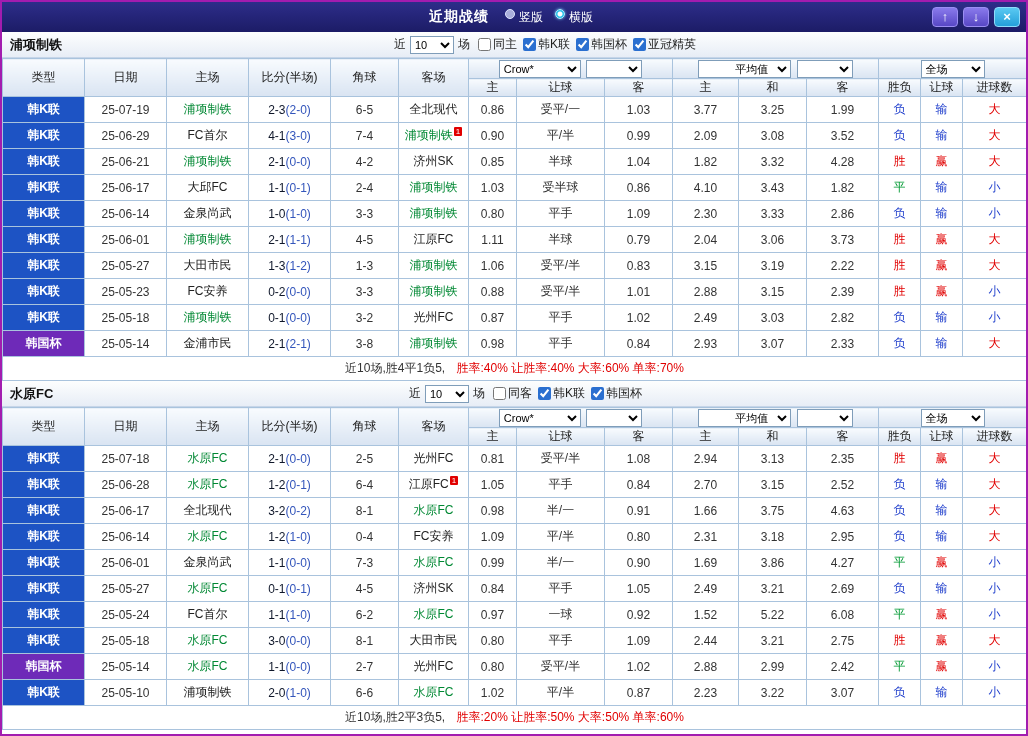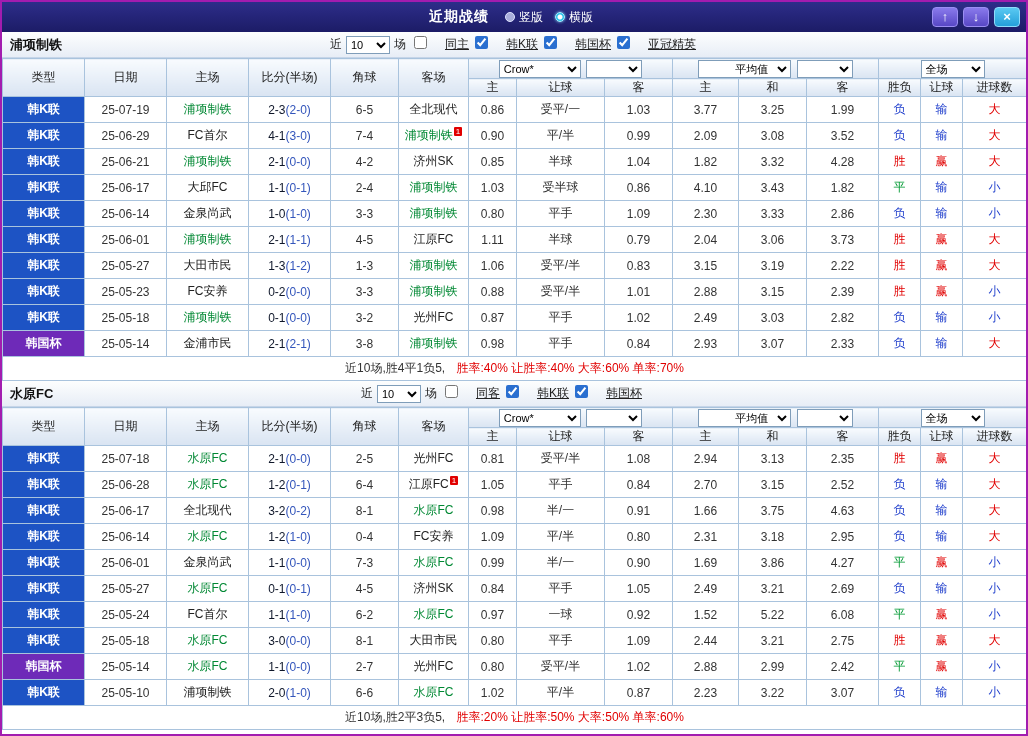--- a/index.html
+++ b/index.html
@@ -5,36 +5,36 @@
   *{box-sizing:border-box;}
   html,body{margin:0;padding:0;background:#fff;}
   body{width:1028px;font-family:"Liberation Sans","DejaVu Sans",sans-serif;font-size:12px;color:#333;}
   .window{width:1028px;height:736px;border:2px solid #a21caf;background:#fff;overflow:hidden;}
 
   
   .titlebar{height:30px;background:linear-gradient(#2d2d8a,#1c1c66);display:flex;align-items:center;color:#fff;}
   .tb-spacer{flex:1;}
   .tb-title{font-weight:bold;font-size:14px;letter-spacing:1px;}
   .tb-radios{display:flex;gap:12px;margin-left:16px;font-size:12px;}
-  .radio-opt{display:flex;align-items:center;gap:4px;cursor:pointer;}
+  .radio-opt{display:flex;gap:4px;cursor:pointer;}
   .radio{width:10px;height:10px;border-radius:50%;background:#a9aedb;border:1px solid #dfe3ff;display:inline-block;}
   .radio.on{background:radial-gradient(circle,#ffffff 0 2px,#2bc0ea 3px);border-color:#aef0ff;box-shadow:0 0 3px #7fd4ff;}
   .tb-right{flex:1;display:flex;justify-content:flex-end;align-items:center;gap:5px;padding-right:6px;}
   .navbtn{width:26px;height:20px;border-radius:4px;background:linear-gradient(#8a7aec,#5747c5);border:1px solid #9b8ef2;color:#fff;
           font-size:13px;line-height:17px;text-align:center;font-weight:bold;cursor:pointer;}
   .closebtn{width:26px;height:20px;border-radius:4px;background:linear-gradient(#5ac9f2,#249fd9);border:1px solid #8fdcfb;color:#fff;
           font-size:13px;line-height:17px;text-align:center;font-weight:bold;cursor:pointer;}
 
   
   .secbar{height:26px;display:flex;align-items:center;background:linear-gradient(#fdfefe,#e7edf6);border-bottom:1px solid #c6d5e8;}
   .secteam{font-weight:bold;color:#111;margin-left:8px;font-size:13px;}
   .filter{display:flex;align-items:center;gap:4px;margin-left:auto;color:#222;}
   .filter select{width:44px;}
   .checks{display:flex;align-items:center;gap:6px;margin-left:4px;}
-  .chk{display:flex;gap:18px;cursor:pointer;text-decoration:underline;}
+  .chk{display:flex;align-items:center;gap:2px;cursor:pointer;}
   .chk input{width:13px;height:13px;margin:0;accent-color:#2a6fd0;}
   .fill1{width:330px;}
   .fill2{width:384px;}
 
   select{font-size:11px;height:18px;border:1px solid #7f9db9;background:#fff;font-family:inherit;padding:0;}
 
   
   table.grid{border-collapse:collapse;table-layout:fixed;width:1024px;font-size:12px;}
   .grid th,.grid td{border:1px solid #a9c3dd;text-align:center;padding:0;white-space:nowrap;overflow:hidden;}
   .grid thead th{background:linear-gradient(#f8fbfe,#d9e4f2);font-weight:normal;color:#222;}

